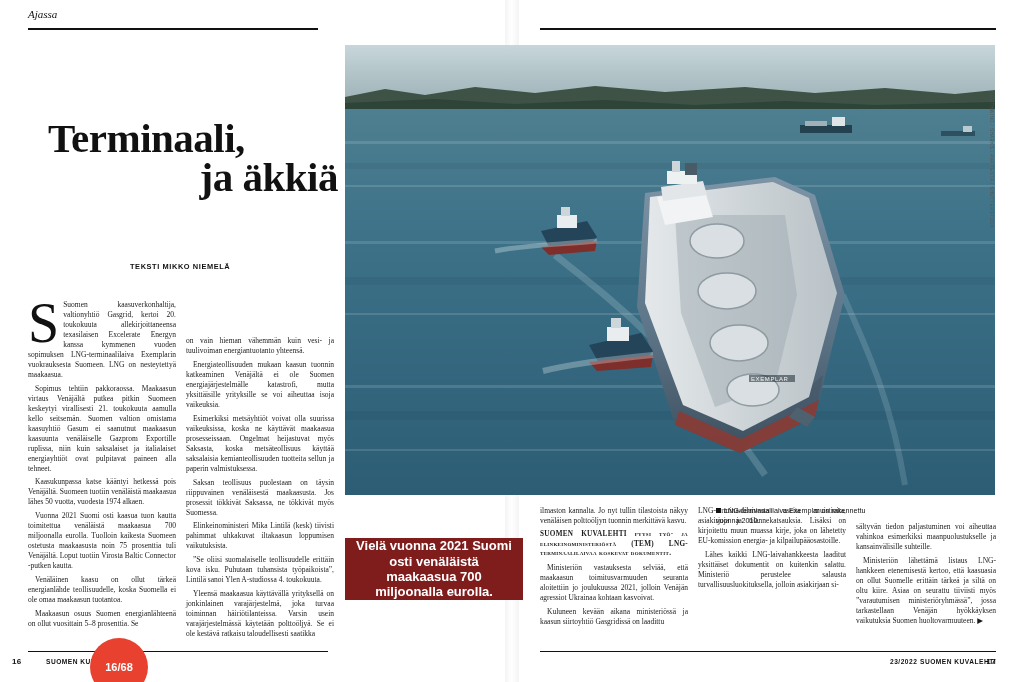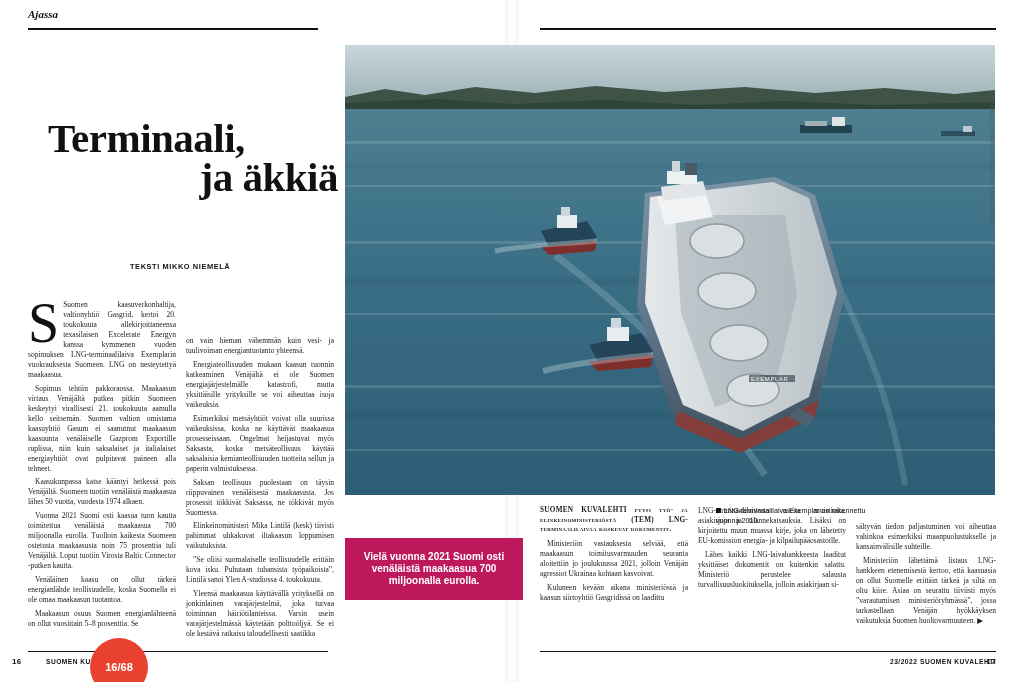--- a/index.html
+++ b/index.html
@@ -37,21 +37,20 @@
     background: #111;
   }
   .kicker {
     position: absolute;
     top: 8px;
     left: 28px;
     font-size: 11px;
     font-family: "Liberation Serif", serif;
     font-style: italic;
     color: #111;
-    font-weight: bold;
   }
 
   
   .headline {
     position: absolute;
     left: 48px;
     top: 92px;
     width: 290px;
     font-family: "Liberation Serif", serif;
     font-weight: bold;
@@ -158,25 +157,25 @@
   .col-r2 { left: 856px; top: 506px; width: 140px; height: 140px; margin-top: 16px; }
   .col-m0 { left: 540px; top: 506px; width: 148px; height: 140px; }
 
   
   .pullquote {
     position: absolute;
     left: 345px;
     top: 538px;
     width: 178px;
     height: 62px;
-    background: #be185d;
+    background: #7f1d1d;
     color: #fff;
     font-family: "Liberation Sans", sans-serif;
     font-weight: bold;
-    font-size: 10px;
+    font-size: 13px;
     line-height: 1.18;
     display: flex;
     align-items: center;
     justify-content: center;
     text-align: center;
     box-sizing: border-box;
     padding: 4px 8px;
   }
 
   
@@ -389,20 +388,21 @@
     <div class="photo-credit">SOUTHWIND / SHARKS / AVA TESTA / SHUTTERSTOCK</div>
   </div>
 
   <div class="pullquote">Vielä vuonna 2021 Suomi osti venäläistä maakaasua 700 miljoonalla eurolla.</div>
 
   <div class="caption">
     <span class="sq"></span><span>LNG-terminaalilaiva Exemplar on rakennettu vuonna 2010.</span>
   </div>
 
   <div class="col col-m0">
+    <p>ilmaston kannalta. Jo nyt tullin tilastoista näkyy venäläisen polttoöljyn tuonnin merkittävä kasvu.</p>
     <p class="smallcaps">SUOMEN KUVALEHTI pyysi työ- ja elinkeinoministeriöstä (TEM) LNG-terminaalilaivaa koskevat dokumentit.</p>
     <p class="ind">Ministeriön vastauksesta selviää, että maakaasun toimitusvarmuuden seuranta aloitettiin jo joulukuussa 2021, jolloin Venäjän agressiot Ukrainaa kohtaan kasvoivat.</p>
     <p class="ind">Kuluneen kevään aikana ministeriössä ja kaasun siirtoyhtiö Gasgridissä on laadittu</p>
   </div>
 
   <div class="col col-r1">
     <p>LNG-terminaalilaivasta useita muistioita, asiakirjoja ja tilannekatsauksia. Lisäksi on kirjoitettu muun muassa kirje, joka on lähetetty EU-komission energia- ja kilpailupääosastoille.</p>
     <p class="ind">Lähes kaikki LNG-laivahankkeesta laaditut yksittäiset dokumentit on kuitenkin salattu. Ministeriö perustelee salausta turvallisuusluokituksella, jolloin asiakirjaan si-</p>
   </div>
 

